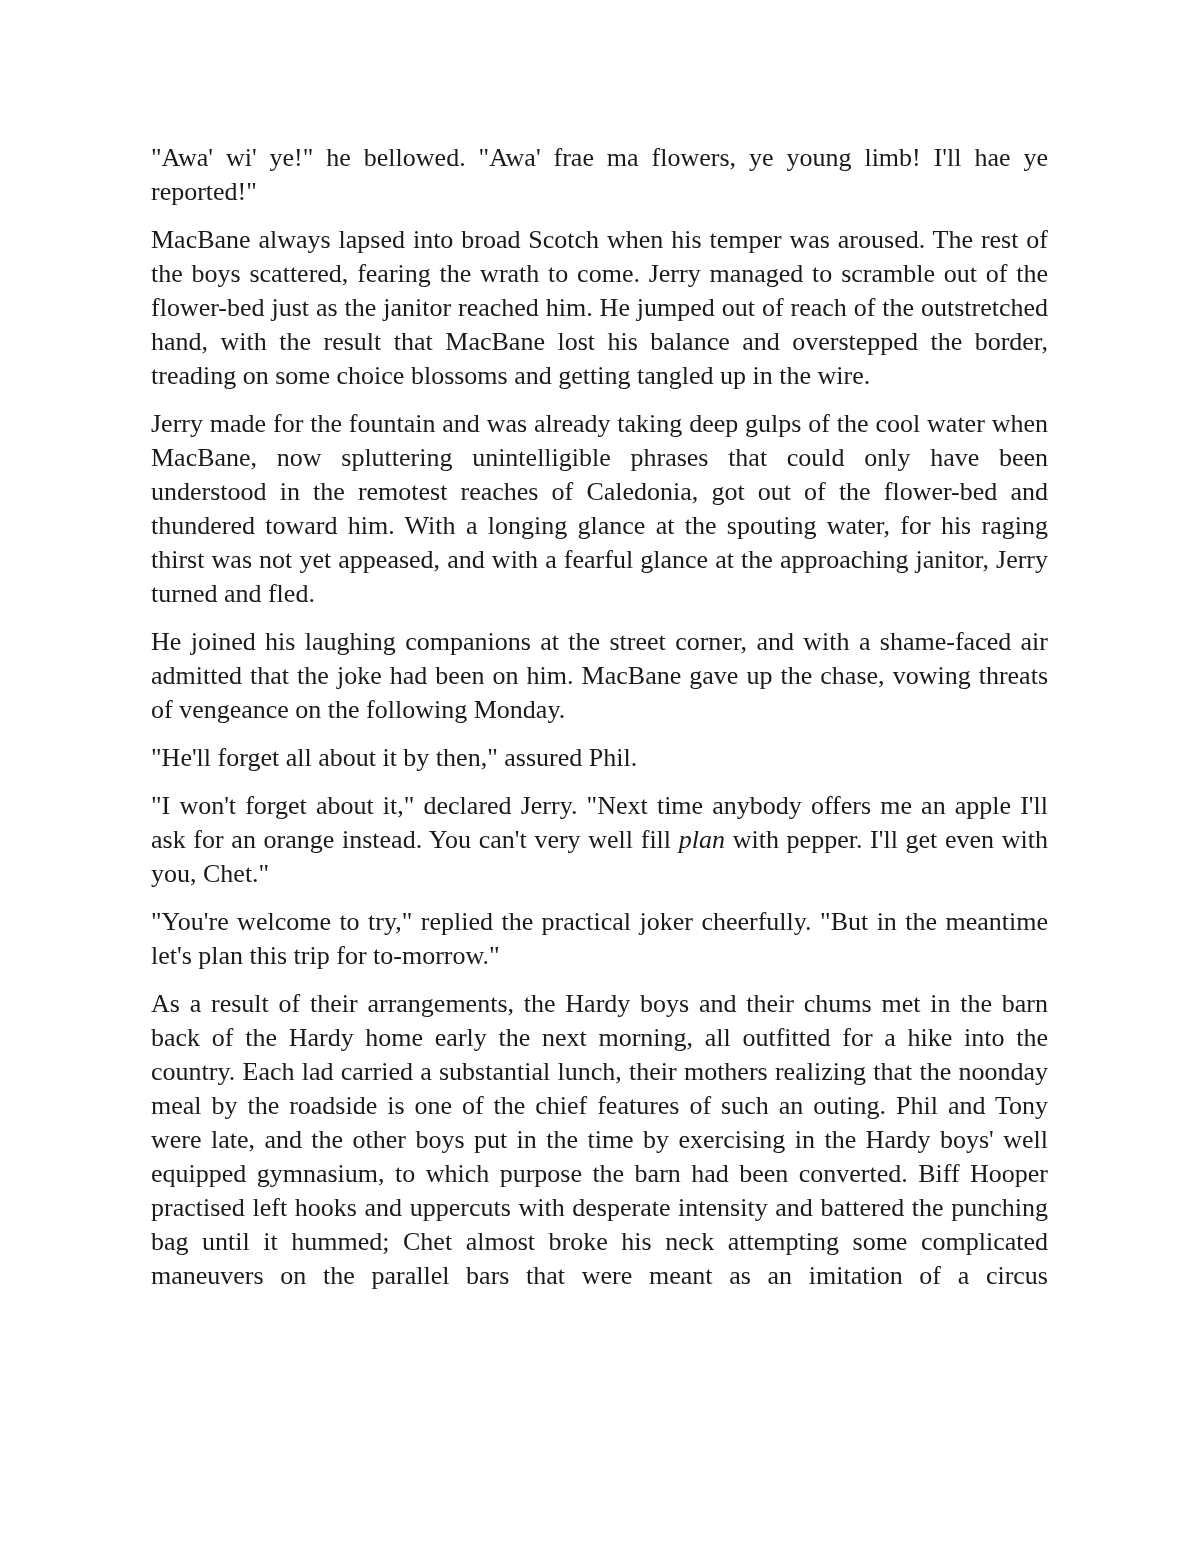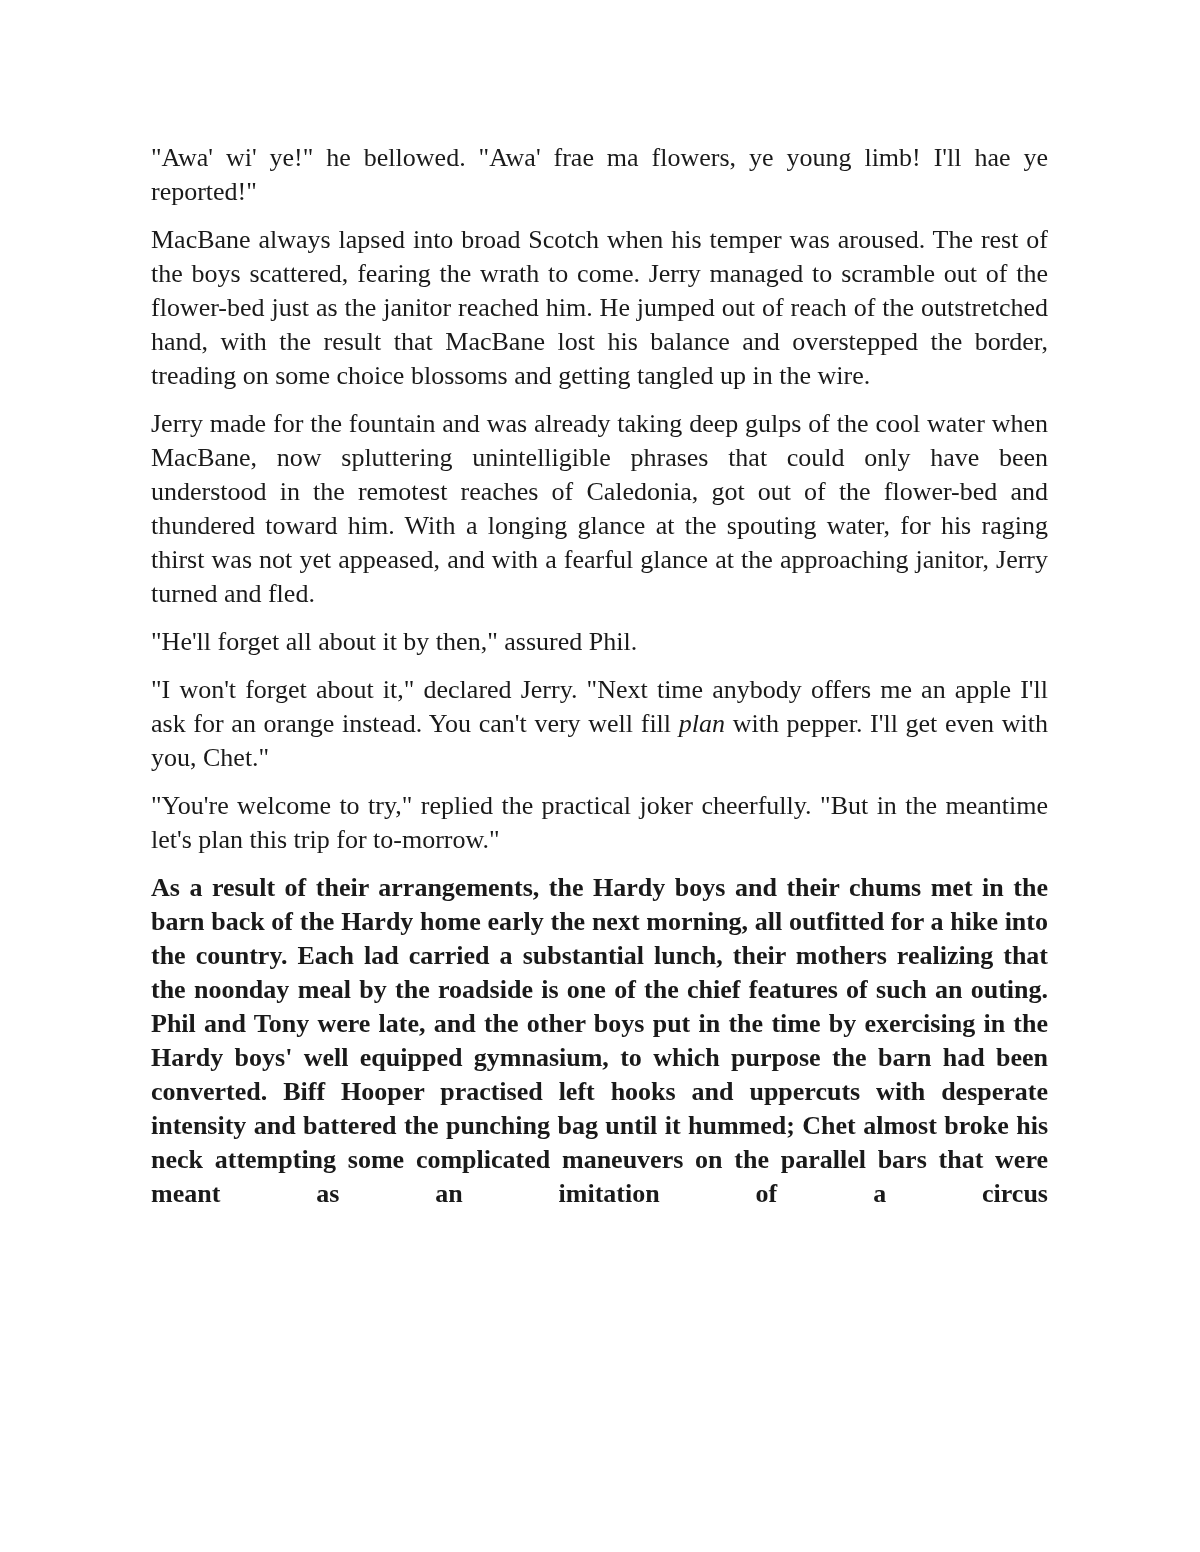--- a/index.html
+++ b/index.html
@@ -23,30 +23,30 @@
       line-height: 34px;
       color: #1a1a1a;
     }
     .page p {
       margin: 0 0 14px 0;
       text-align: justify;
       hyphens: manual;
     }
     .page p.last {
       text-align-last: justify;
-      font-weight: bold;
     }
     .page em {
       font-style: italic;
     }
   </style>
 </head>
 <body>
 
 <div class="page">
   <p>"Awa' wi' ye!" he bellowed. "Awa' frae ma flowers, ye young limb! I'll hae ye reported!"</p>
   <p>MacBane always lapsed into broad Scotch when his temper was aroused. The rest of the boys scattered, fearing the wrath to come. Jerry managed to scramble out of the flower-bed just as the janitor reached him. He jumped out of reach of the outstretched hand, with the result that MacBane lost his balance and overstepped the border, treading on some choice blossoms and getting tangled up in the wire.</p>
   <p>Jerry made for the fountain and was already taking deep gulps of the cool water when MacBane, now spluttering unintelligible phrases that could only have been understood in the remotest reaches of Caledonia, got out of the flower-bed and thundered toward him. With a longing glance at the spouting water, for his raging thirst was not yet appeased, and with a fearful glance at the approaching janitor, Jerry turned and fled.</p>
+  <p>He joined his laughing companions at the street corner, and with a shame-faced air admitted that the joke had been on him. MacBane gave up the chase, vowing threats of vengeance on the following Monday.</p>
   <p>"He'll forget all about it by then," assured Phil.</p>
   <p><span>"I won't forget about it," declared Jerry. "Next time anybody offers me an apple I'll ask for an orange instead. You can't very well fill </span><em>plan</em><span> with pepper. I'll get even with you, Chet."</span></p>
   <p>"You're welcome to try," replied the practical joker cheerfully. "But in the meantime let's plan this trip for to-morrow."</p>
   <p class="last">As a result of their arrangements, the Hardy boys and their chums met in the barn back of the Hardy home early the next morning, all outfitted for a hike into the country. Each lad carried a substantial lunch, their mothers realizing that the noonday meal by the roadside is one of the chief features of such an outing. Phil and Tony were late, and the other boys put in the time by exercising in the Hardy boys' well equipped gymnasium, to which purpose the barn had been converted. Biff Hooper practised left hooks and uppercuts with desperate intensity and battered the punching bag until it hummed; Chet almost broke his neck attempting some complicated maneuvers on the parallel bars that were meant as an imitation of a circus</p>
 </div>
 
 </body></html>

